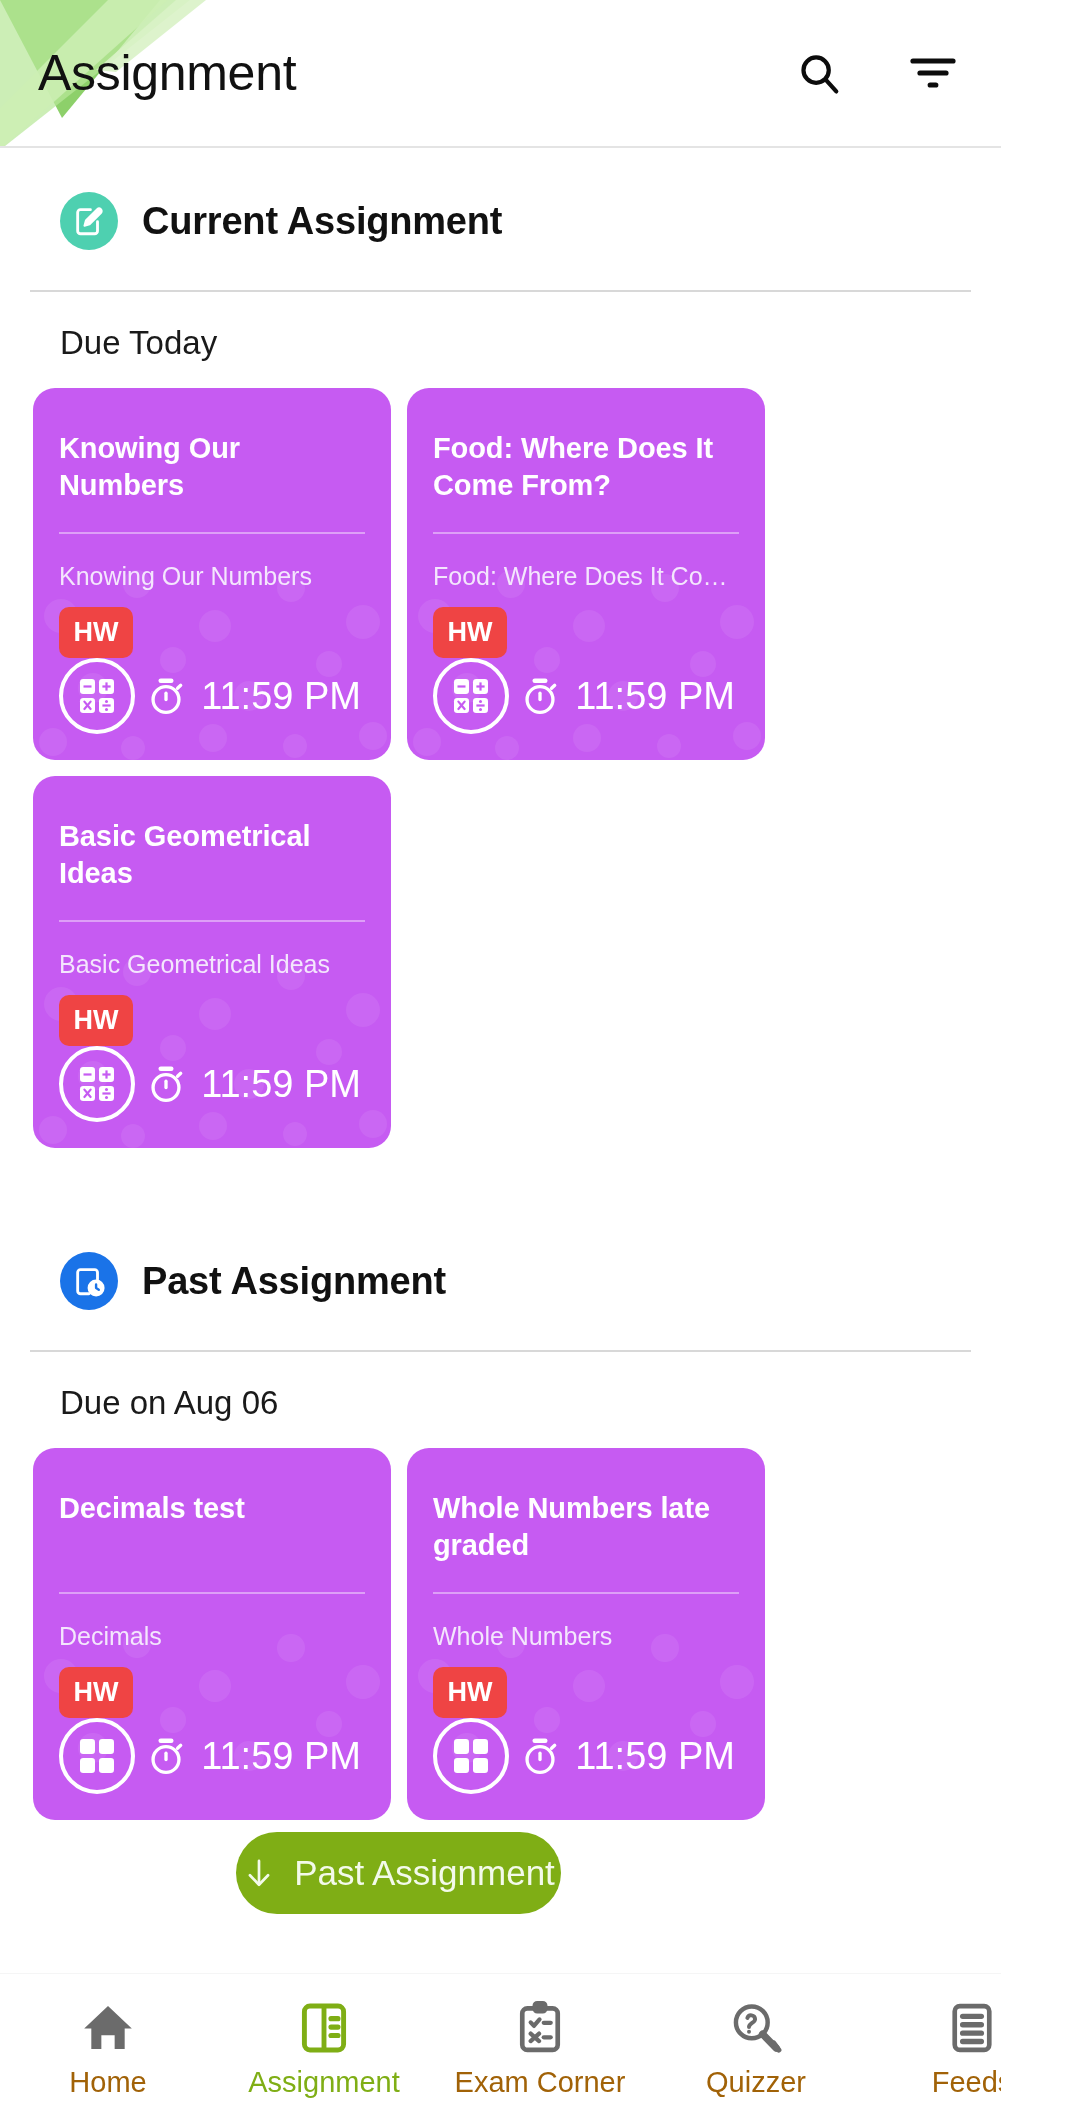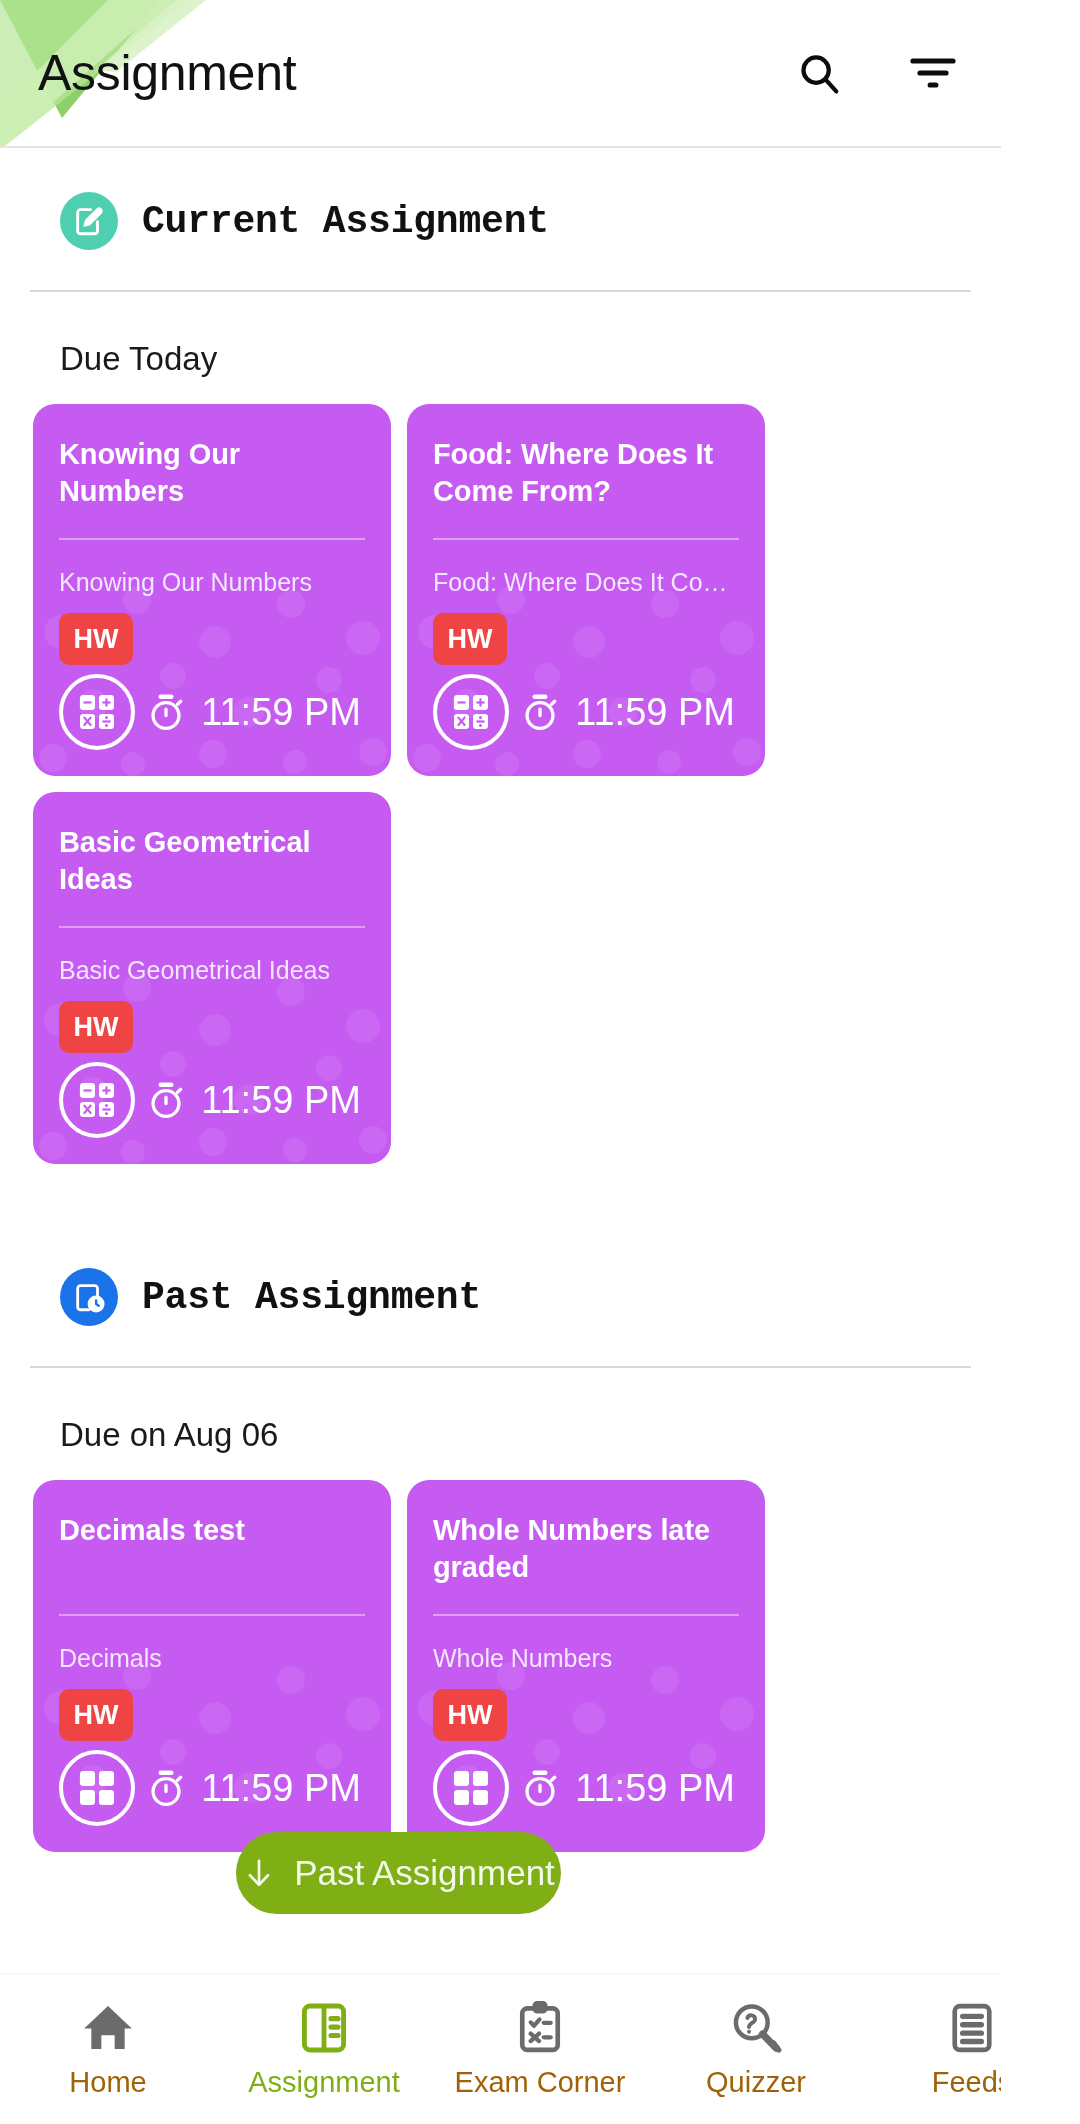--- a/index.html
+++ b/index.html
@@ -38,51 +38,50 @@
   .hdr-actions{ display:flex; align-items:center; gap:58px; position:relative; z-index:2; }
   .icon-btn{ width:56px; height:56px; display:flex; align-items:center; justify-content:center; }
 
   
   .body-scroll{ position:relative; height:1976px; }
 
   
   .sec-head{
     display:flex; align-items:center; gap:24px;
     padding:44px 0 40px 60px;
-    font-family:Liberation Mono, monospace;
   }
   .sec-ico{
     width:58px; height:58px; border-radius:50%;
     display:flex; align-items:center; justify-content:center;
     flex:0 0 58px;
   }
   .sec-ico.teal{ background:#4ed0b0; }
   .sec-ico.blue{ background:#1a73e8; }
   .sec-title{ font-size:38px; font-weight:700; color:#111111; letter-spacing:-0.2px; }
   .sec-divider{ height:2px; background:#d8d8d8; margin:0 30px; }
 
   
   .due-label{
     font-size:33px; color:#1a1a1a; font-weight:400;
-    padding:48px 0 26px 60px;
+    padding:32px 0 26px 60px;
   }
 
   
   .grid{
     display:grid;
     grid-template-columns:358px 358px;
     gap:16px;
     padding:0 33px;
   }
   .card{
     position:relative;
     background:#c65bf2;
     border-radius:22px;
     height:372px;
-    padding:32px 26px 26px 26px;
+    padding:42px 26px 26px 26px;
     overflow:hidden;
     display:flex; flex-direction:column;
   }
   .dots{ position:absolute; inset:0; pointer-events:none; opacity:.34; }
   .card-inner{ position:relative; z-index:2; display:flex; flex-direction:column; height:100%; }
   .card-title{
     font-size:29px; font-weight:700; color:#ffffff;
     line-height:1.28; letter-spacing:-0.1px;
     min-height:76px;
   }

